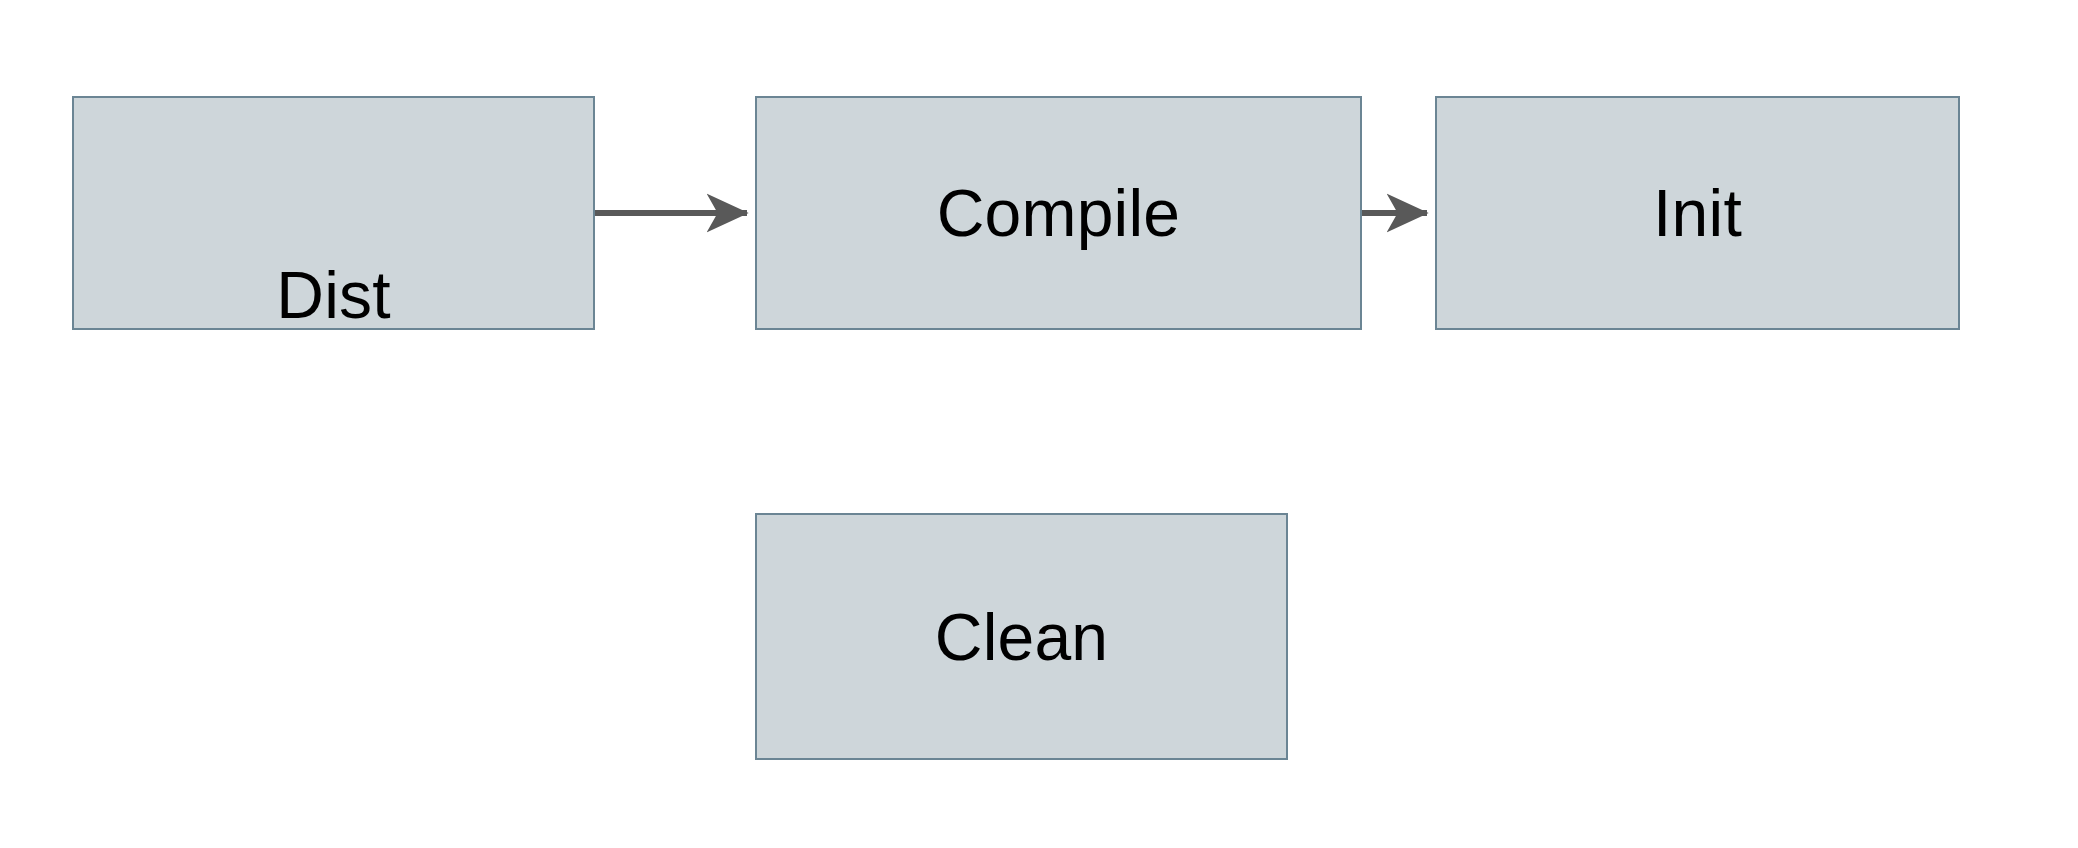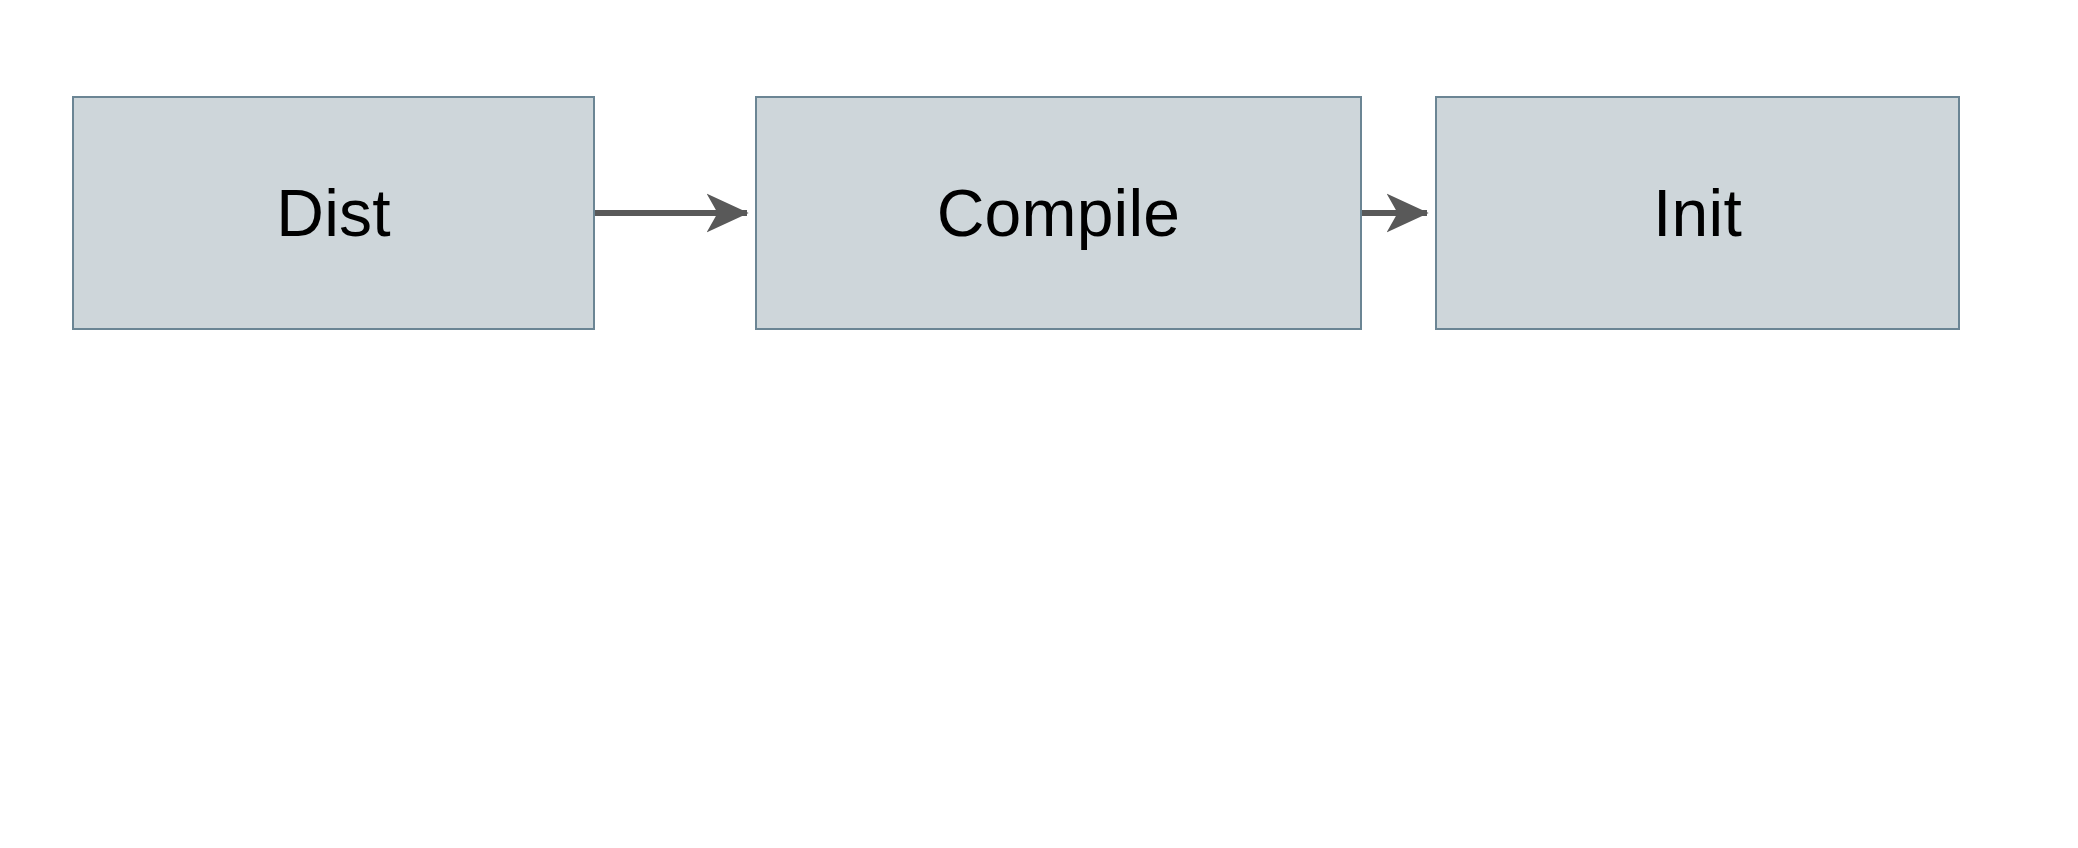--- a/index.html
+++ b/index.html
@@ -68,26 +68,29 @@
 
     <g>
       <line class="edge-path" x1="595" y1="213" x2="747" y2="213" marker-end="url(#dart-head)"></line>
     </g>
 
     <g>
       <line class="edge-path" x1="1288" y1="213" x2="1427" y2="213" marker-end="url(#dart-head)"></line>
     </g>
   </svg>
 
-  <div class="node" id="node-dist" style="left:72px; top:96px; width:523px; height:234px;">
+  <div class="node" id="node-dist" style="left:72px; top:96px; width:523px; height:234px;align-items:flex-end;">
     <span class="node-label">Dist</span>
   </div>
 
   <div class="node" id="node-compile" style="left:755px; top:96px; width:607px; height:234px;">
     <span class="node-label">Compile</span>
   </div>
 
   <div class="node" id="node-init" style="left:1435px; top:96px; width:525px; height:234px;">
     <span class="node-label">Init</span>
   </div>
 
+  <div class="node" id="node-clean" style="left:755px; top:513px; width:533px; height:247px;">
+    <span class="node-label">Clean</span>
+  </div>
 
 </div>
 
 </body></html>

